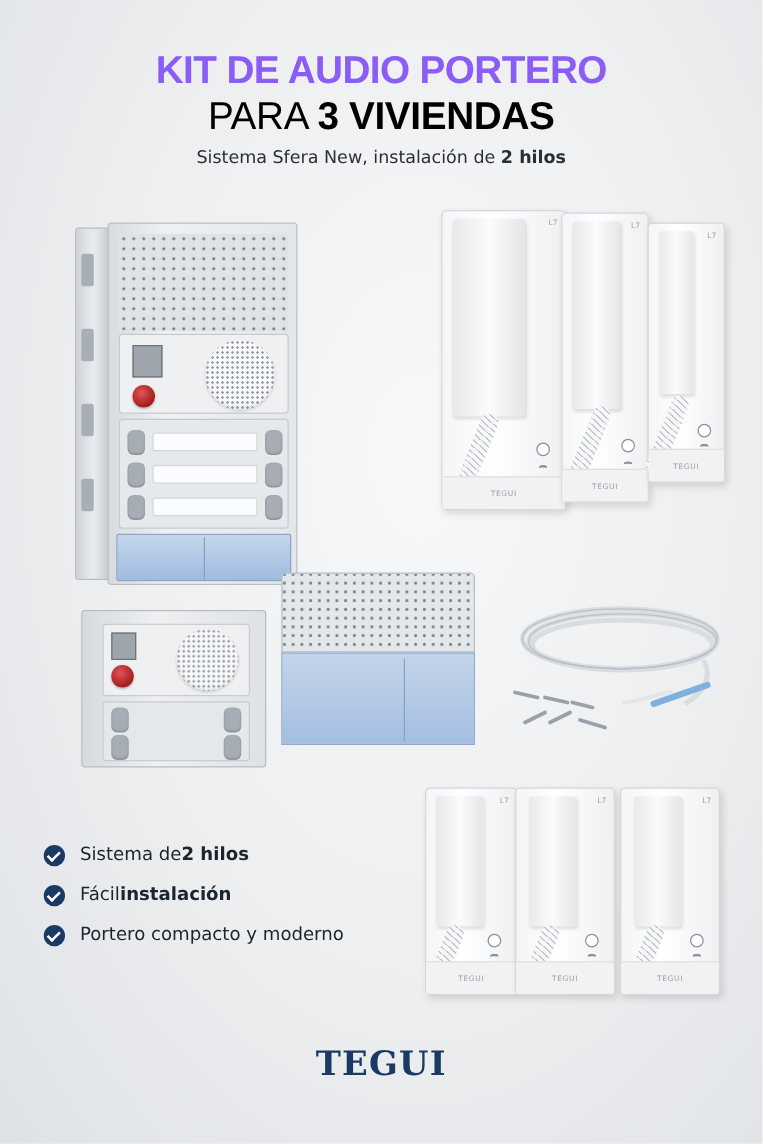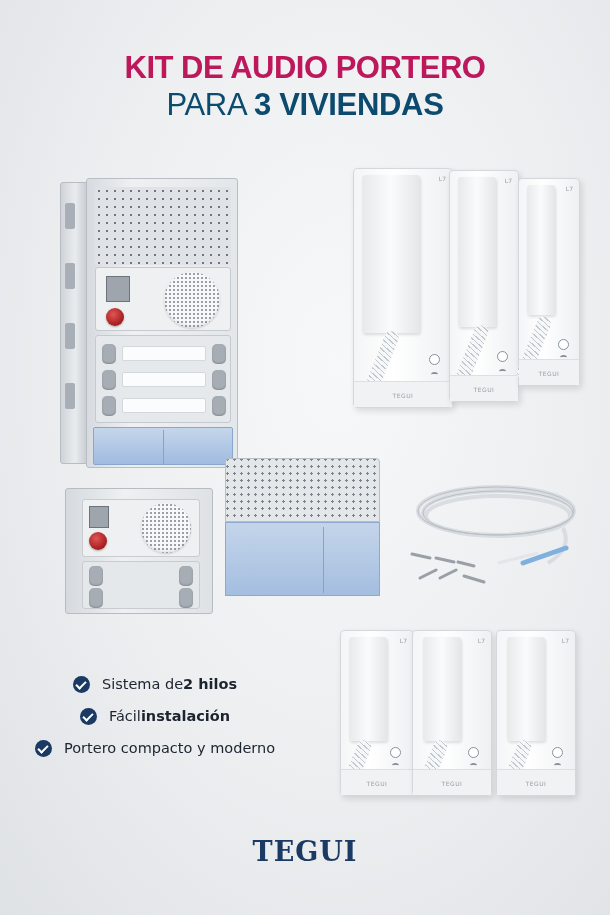--- a/index.html
+++ b/index.html
@@ -4,22 +4,22 @@
 <style>
   * { box-sizing: border-box; margin: 0; padding: 0; }
   html, body { width: 610px; height: 915px; overflow: hidden; }
   body {
     font-family: "DejaVu Sans", sans-serif;
     background: radial-gradient(ellipse at 55% 40%, #f7f8f9 0%, #eceef0 55%, #dfe2e5 100%);
     position: relative;
     color: #1f2a3a;
   }
   .header { position: absolute; top: 38px; left: 0; width: 610px; text-align: center; }
-  .title1 { font-family: "Liberation Sans", sans-serif; font-weight: 700; font-size: 31px; color: #be185d; letter-spacing: -0.5px; line-height: 36px; margin-top: 12px; }
-  .title2 { font-family: "Liberation Sans", sans-serif; font-size: 31px; color: #0c4a6e; line-height: 38px; letter-spacing: -0.3px; }
+  .title1 { font-family: "Liberation Sans", sans-serif; font-weight: 700; font-size: 31px; color: #8b5cf6; letter-spacing: -0.5px; line-height: 36px; }
+  .title2 { font-family: "Liberation Sans", sans-serif; font-size: 31px; color: #000000; line-height: 38px; letter-spacing: -0.3px; }
   .title2 b { font-weight: 700; }
   .subtitle { font-family: "DejaVu Sans", sans-serif; font-size: 14px; color: #2a2f36; margin-top: 6px; }
   .subtitle b { font-weight: 700; }
 
   .abs { position: absolute; }
 
   
   .panel-big { left: 60px; top: 178px; width: 178px; height: 290px; }
   .pb-side { position: absolute; left: 0; top: 4px; width: 30px; height: 282px; background: linear-gradient(90deg,#cfd3d8,#e9ecef,#c2c7cd); border-radius: 3px; border: 1px solid #b7bcc2; }
   .pb-side i { position: absolute; left: 4px; width: 10px; height: 26px; background: #a9afb6; border-radius: 2px; }
@@ -59,33 +59,34 @@
   .hs-receiver { position: absolute; left: 8px; top: 6px; width: 46px; background: linear-gradient(90deg,#e7e9eb,#fafbfc 50%,#e4e6e8); border-radius: 3px; box-shadow: 1px 2px 3px rgba(0,0,0,.12); }
   .hs-btn { position: absolute; right: 12px; width: 11px; height: 11px; border: 1px solid #8a9099; border-radius: 50%; background: #fff; }
   .hs-btn2 { position: absolute; right: 14px; width: 7px; height: 5px; border-top: 2px solid #8a9099; border-radius: 50% 50% 0 0; }
   .hs-foot { position: absolute; left: 0; bottom: 0; width: 100%; height: 26px; border-top: 1px solid #dde0e3; background: #f1f2f4; }
   .hs-brand { position: absolute; left: 0; bottom: 8px; width: 100%; text-align: center; font-size: 6px; color: #9aa0a7; letter-spacing: 0.5px; }
   .hs-top { position: absolute; right: 6px; top: 6px; font-size: 6px; color: #9aa0a7; }
   .coil { position: absolute; width: 14px; background: repeating-linear-gradient(200deg,#f6f7f8 0 3px,#c3c8ce 3px 4px); border-radius: 6px; transform: rotate(22deg); }
 
   
   .features { position: absolute; left: 35px; top: 668px; }
-  .feat { display: flex; align-items: center; height: 32px; font-size: 14.5px; color: #1c2430; justify-content: center; }
+  .feat { display: flex; align-items: center; height: 32px; font-size: 14.5px; color: #1c2430; }
   .feat b { font-weight: 700; }
   .check { width: 17px; height: 17px; border-radius: 50%; background: #1a3a63; margin-right: 12px; position: relative; flex-shrink: 0; }
   .check::after { content: ""; position: absolute; left: 5px; top: 3px; width: 4px; height: 8px; border-right: 2px solid #fff; border-bottom: 2px solid #fff; transform: rotate(45deg); }
 
   .brand { position: absolute; left: 0; top: 836px; width: 610px; text-align: center; font-family: "DejaVu Serif", serif; font-weight: 700; font-size: 27px; color: #1a3a63; letter-spacing: 1px; }
 </style>
 </head>
 <body>
 
 <div class="header">
   <div class="title1">KIT DE AUDIO PORTERO</div>
   <div class="title2"><span>PARA </span><b>3 VIVIENDAS</b></div>
+  <div class="subtitle"><span>Sistema Sfera New, instalación de </span><b>2 hilos</b></div>
 </div>
 
 <div class="abs panel-big">
   <div class="pb-side">
     <i style="top:20px"></i>
       <i style="top:80px"></i>
       <i style="top:140px"></i>
       <i style="top:200px"></i>
   </div>
   <div class="pb-body">

